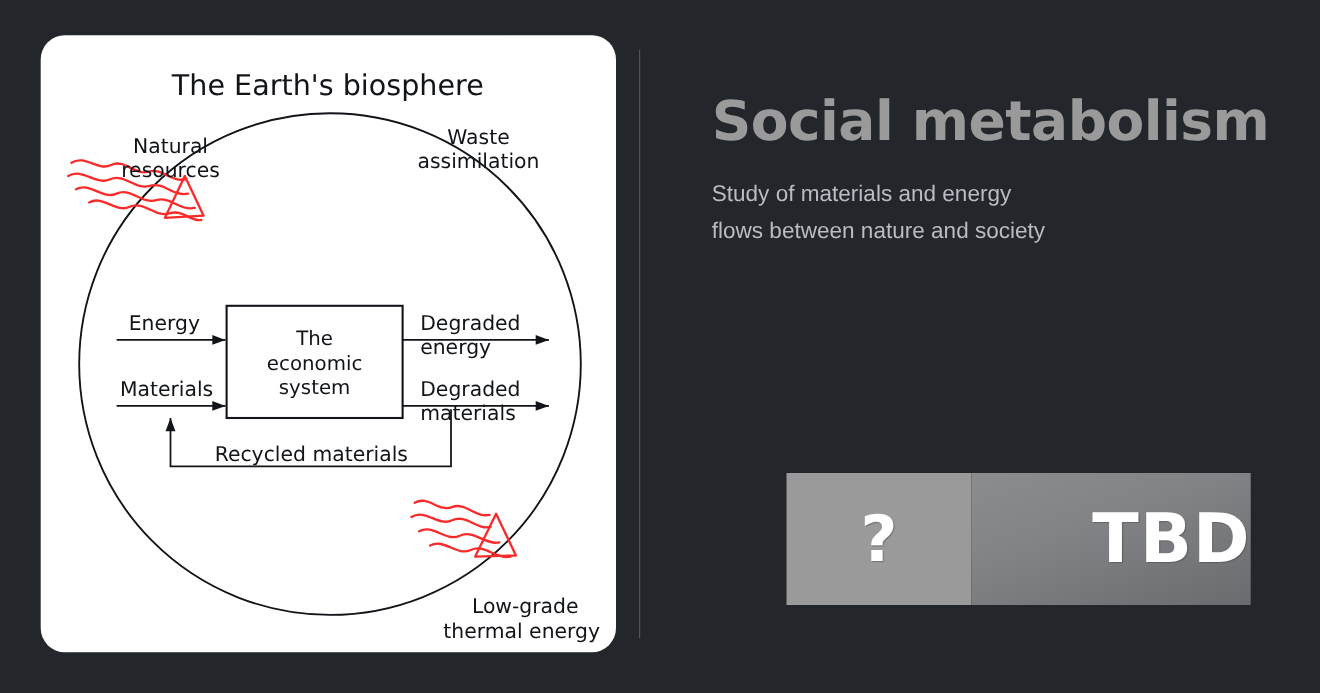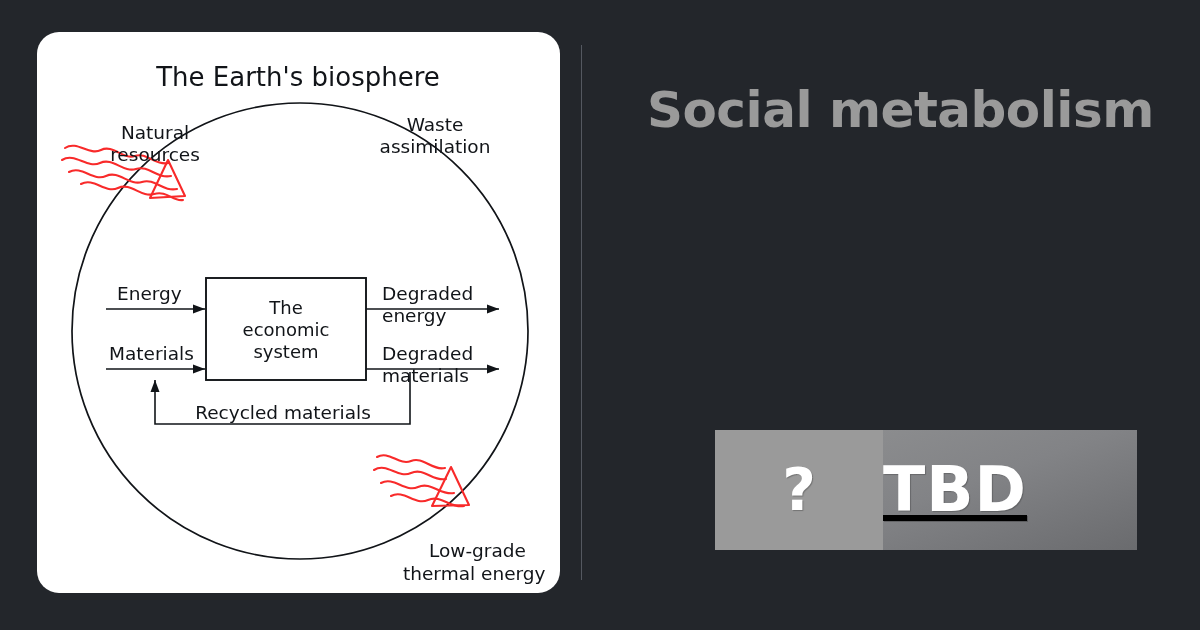--- a/index.html
+++ b/index.html
@@ -130,22 +130,21 @@
     font-size: 58px;
     color: #ffffff;
     line-height: 1;
     text-shadow: 1px 1px 1px rgba(0,0,0,0.25);
   }
   #badge-text-panel {
     flex: 1;
     background: linear-gradient(160deg, #8b8c8e 0%, #828386 40%, #6a6b6e 100%);
     display: flex;
     align-items: center;
-    justify-content: flex-start;
-    text-decoration: underline;
+    justify-content: flex-end;
   }
   #badge-text {
     font-family: "DejaVu Sans", sans-serif;
     font-weight: bold;
     font-size: 62px;
     letter-spacing: 1px;
     color: #ffffff;
     line-height: 1;
     text-shadow: 1px 1px 1px rgba(0,0,0,0.22);
   }
@@ -224,20 +223,22 @@
   </svg>
 </div>
 
 <div id="vertical-divider"></div>
 
 <div id="right-panel">
 
   <h1 id="page-title">Social metabolism</h1>
 
   <div id="page-subtitle">
+    <span class="subtitle-line">Study of materials and energy</span>
+    <span class="subtitle-line">flows between nature and society</span>
   </div>
 
   <div id="tbd-badge">
     <div id="badge-icon-panel">
       <span id="badge-question-mark">?</span>
     </div>
     <div id="badge-text-panel">
       <span id="badge-text">TBD</span>
     </div>
   </div>

